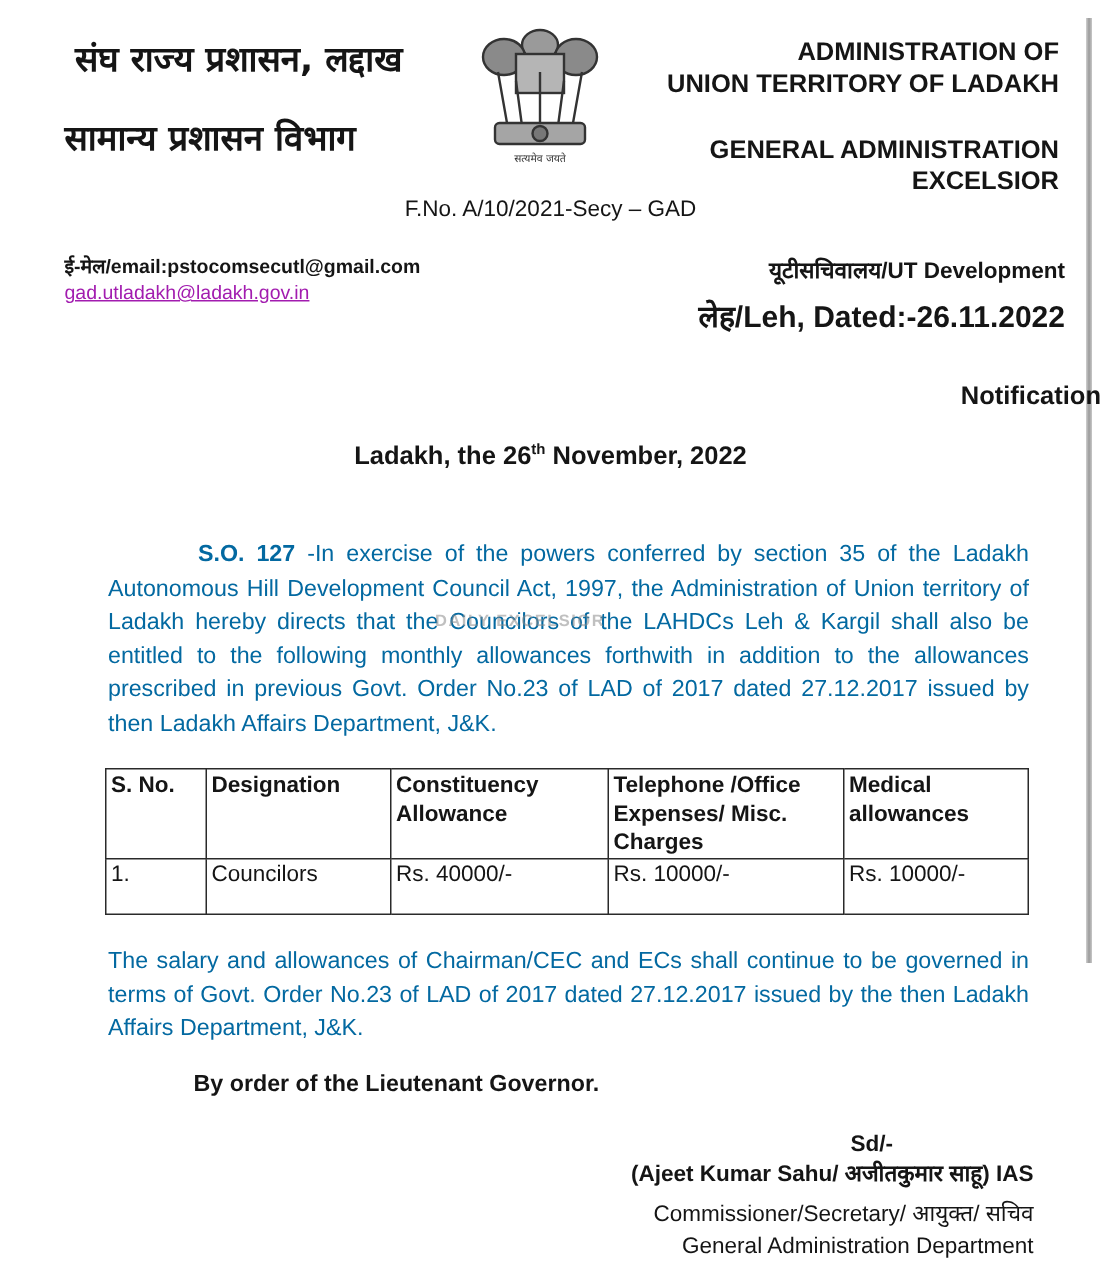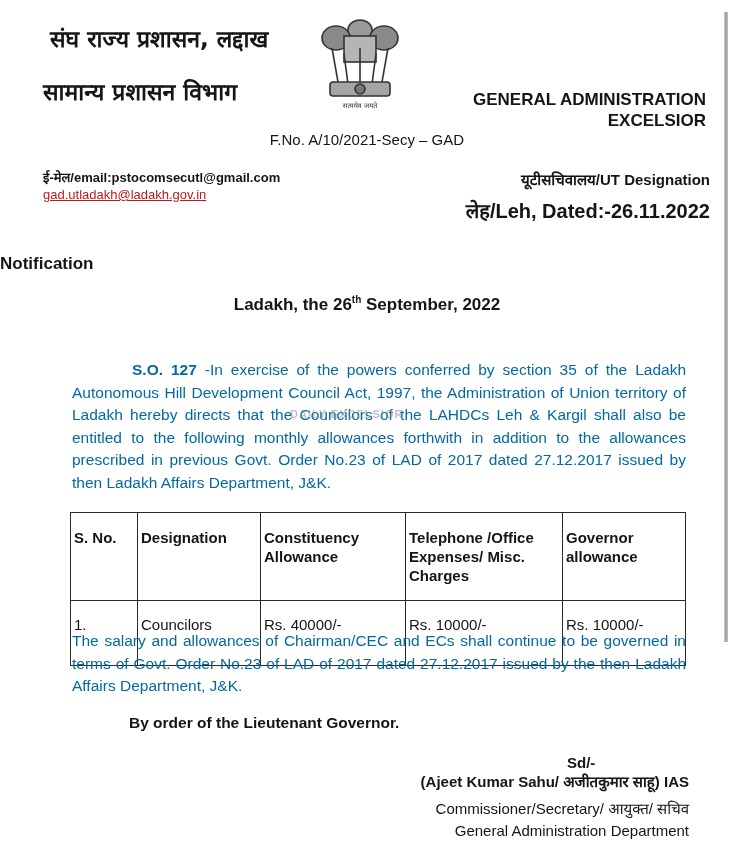--- a/index.html
+++ b/index.html
@@ -10,42 +10,42 @@
     .page-edge {
       position: absolute; left: 724px; top: 12px; width: 4px; height: 630px;
       background: linear-gradient(to right, #d0d0d0, #9a9a9a, #c8c8c8);
     }
     .abs { position: absolute; white-space: nowrap; }
     .hindi-head { font-family: "DejaVu Sans", sans-serif; font-weight: bold; font-size: 23px; }
     .eng-head { font-weight: bold; font-size: 17px; text-align: right; line-height: 21px; }
     .emblem { position: absolute; left: 308px; top: 8px; width: 104px; height: 104px; }
     .fno { left: 0; width: 734px; top: 131px; text-align: center; font-size: 15px; }
     .email1 { left: 43px; top: 168px; font-size: 13px; font-weight: bold; }
-    .email2 { left: 43px; top: 187px; font-size: 13px; text-decoration: underline; color: #b91c1c; }
+    .email2 { left: 43px; top: 187px; font-size: 13px; text-decoration: underline; color: #a21caf; }
     .sect { right: 24px; top: 169px; font-size: 15px; font-weight: bold; text-align: right; }
     .dated { right: 24px; top: 197px; font-size: 20px; font-weight: bold; text-align: right; }
-    .notif-title { left: 0; width: 734px; top: 254px; text-align: left; font-size: 17px; font-weight: bold; }
+    .notif-title { left: 0; width: 734px; top: 254px; text-align: right; font-size: 17px; font-weight: bold; }
     .notif-date { left: 0; width: 734px; top: 294px; text-align: center; font-size: 17px; font-weight: bold; }
     .notif-date sup { font-size: 10px; }
     .para {
       position: absolute; left: 72px; width: 614px; font-size: 15.5px; line-height: 22.5px;
       text-align: justify; color: #0369a1;
     }
     .para1 { top: 359px; text-indent: 60px; }
     .para1 b { font-weight: bold; }
     .watermark {
       position: absolute; left: 290px; top: 408px; font-size: 11px; letter-spacing: 1px;
       color: rgba(140,140,140,0.55); font-weight: bold;
     }
     table.allow {
       position: absolute; left: 70px; top: 512px; width: 616px; border-collapse: collapse;
       font-size: 15px;
     }
     table.allow th, table.allow td {
-      border: 1.5px solid #2a2a2a; text-align: left; vertical-align: top; padding: 15px 3px;
+      border: 1.5px solid #2a2a2a; text-align: left; vertical-align: top; padding: 1px 3px;
     }
     table.allow th { font-weight: bold; line-height: 19px; height: 56px; }
     table.allow td { height: 34px; font-weight: normal; }
     .c1 { width: 60px; } .c2 { width: 116px; margin-left: 45px; } .c3 { width: 138px; } .c4 { width: 150px; }
     .para2 { top: 630px; }
     .by-order { left: 129px; top: 714px; font-size: 15.5px; font-weight: bold; }
     .sd { left: 567px; top: 754px; font-size: 15px; font-weight: bold; }
     .signer { right: 45px; top: 771px; font-size: 15px; font-weight: bold; text-align: right; }
     .desig { right: 45px; top: 798px; font-size: 15px; text-align: right; }
     .dept { right: 45px; top: 822px; font-size: 15px; text-align: right; }
@@ -67,47 +67,49 @@
       <rect x="36" y="28" width="32" height="26" fill="#b5b5b5"></rect>
       <path d="M24 40 L30 74 M36 46 L40 76 M52 40 L52 76 M68 46 L64 76 M80 40 L74 74"></path>
       <rect x="22" y="74" width="60" height="14" rx="3" fill="#a5a5a5"></rect>
       <circle cx="52" cy="81" r="5" fill="#777"></circle>
     </g>
     <text x="52" y="100" text-anchor="middle" font-size="7" fill="#333" font-family="DejaVu Sans, sans-serif">सत्यमेव जयते</text>
   </svg>
 </div>
 
 <div class="abs eng-head" style="right:28px; top:24px;">
+  <div>ADMINISTRATION OF</div>
+  <div>UNION TERRITORY OF LADAKH</div>
 </div>
 <div class="abs eng-head" style="right:28px; top:89px;">
   <div>GENERAL ADMINISTRATION</div>
   <div>EXCELSIOR</div>
 </div>
 
 <div class="abs fno">F.No. A/10/2021-Secy – GAD</div>
 
 <div class="abs email1">ई-मेल/email:pstocomsecutl@gmail.com</div>
 <div class="abs email2">gad.utladakh@ladakh.gov.in</div>
-<div class="abs sect">यूटीसचिवालय/UT Designation</div>
+<div class="abs sect">यूटीसचिवालय/UT Development</div>
 <div class="abs dated">लेह/Leh, Dated:-26.11.2022</div>
 
 <div class="abs notif-title">Notification</div>
-<div class="abs notif-date"><span>Ladakh, the 26</span><sup>th</sup><span> September, 2022</span></div>
+<div class="abs notif-date"><span>Ladakh, the 26</span><sup>th</sup><span> November, 2022</span></div>
 
 <div class="para para1"><b>S.O. 127</b><span> -In exercise of the powers conferred by section 35 of the Ladakh Autonomous Hill Development Council Act, 1997, the Administration of Union territory of Ladakh hereby directs that the Councilors of the LAHDCs Leh &amp; Kargil shall also be entitled to the following monthly allowances forthwith in addition to the allowances prescribed in previous Govt. Order No.23 of LAD of 2017 dated 27.12.2017 issued by then Ladakh Affairs Department, J&amp;K.</span></div>
 <div class="watermark">DAILY EXCELSIOR</div>
 
 <table class="allow">
   <thead>
     <tr>
       <th class="c1">S. No.</th>
       <th class="c2">Designation</th>
       <th class="c3">Constituency Allowance</th>
       <th class="c4">Telephone /Office Expenses/ Misc. Charges</th>
-      <th>Governor allowance</th>
+      <th>Medical allowances</th>
     </tr>
   </thead>
   <tbody>
     <tr>
       <td>1.</td>
       <td>Councilors</td>
       <td>Rs. 40000/-</td>
       <td>Rs. 10000/-</td>
       <td>Rs. 10000/-</td>
     </tr>

